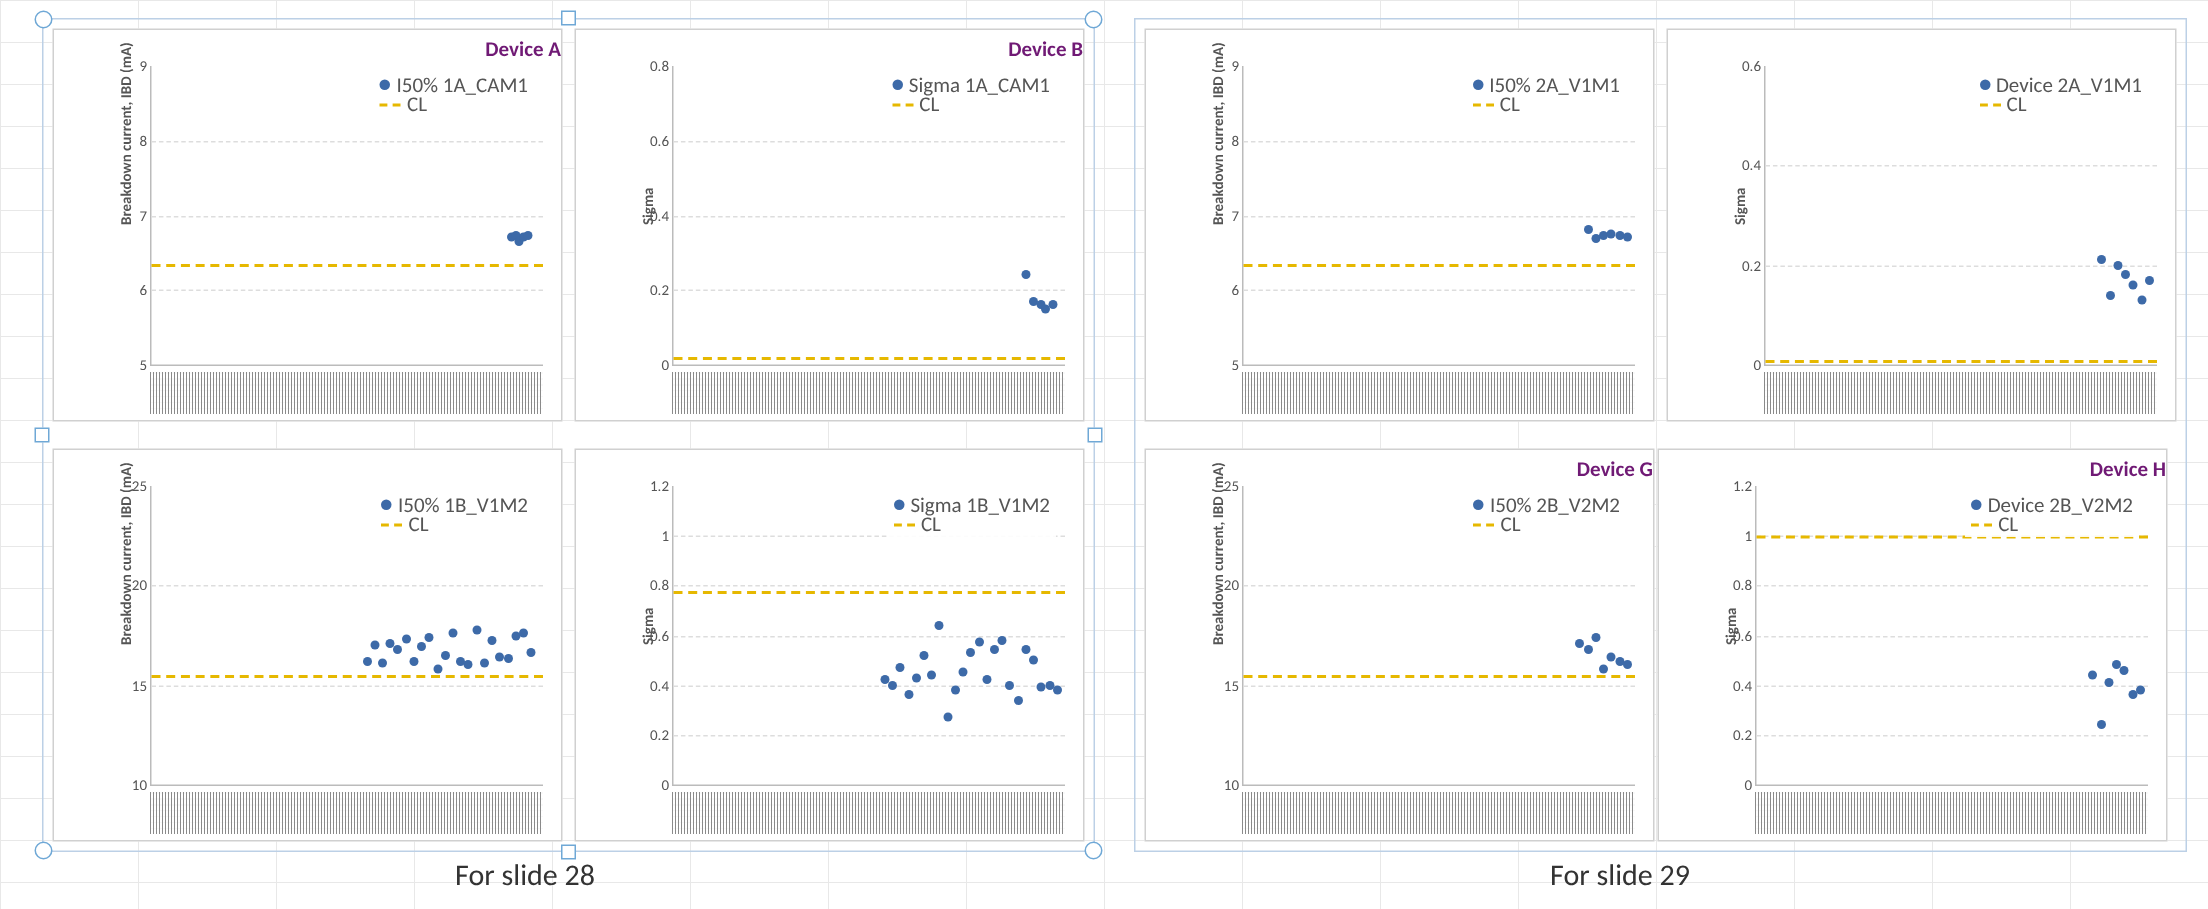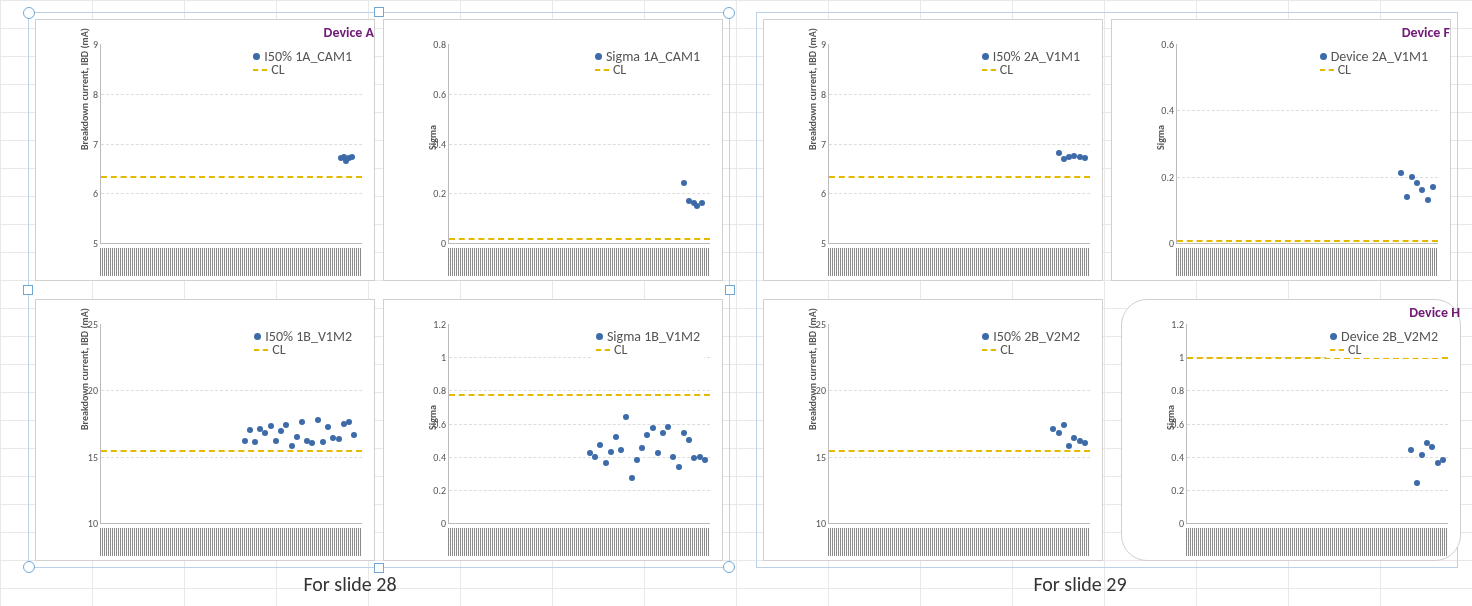--- a/index.html
+++ b/index.html
@@ -184,20 +184,21 @@
           <div class="point" style="left: 94%; top: 58.75%;"></div>
           <div class="point" style="left: 95%; top: 57.5%;"></div>
           <div class="point" style="left: 96%; top: 56.75%;"></div>
         </div>
       </div>
       <div class="xband">
         <div class="noise"></div>
       </div>
     </div>
   <div class="chart" id="chart-B" style="left:354px; top:6px; width:340px; height:262px;">
+      <div class="chart-title">Device B</div>
       <div class="chart-body">
         <div class="ylabel"><span>Sigma</span></div>
         <div class="plot-area">
           <div class="ytick" style="top: 100%;">0</div>
           <div class="grid-line" style="top: 75%;"></div>
           <div class="ytick" style="top: 75%;">0.2</div>
           <div class="grid-line" style="top: 50%;"></div>
           <div class="ytick" style="top: 50%;">0.4</div>
           <div class="grid-line" style="top: 25%;"></div>
           <div class="ytick" style="top: 25%;">0.6</div>
@@ -361,21 +362,20 @@
           <div class="point" style="left: 94%; top: 56.5%;"></div>
           <div class="point" style="left: 96%; top: 56.75%;"></div>
           <div class="point" style="left: 98%; top: 57.25%;"></div>
         </div>
       </div>
       <div class="xband">
         <div class="noise"></div>
       </div>
     </div>
   <div class="chart" id="chart-F" style="left:354px; top:6px; width:340px; height:262px;">
-      <div class="chart-title">Device F</div>
       <div class="chart-body">
         <div class="ylabel"><span>Sigma</span></div>
         <div class="plot-area">
           <div class="ytick" style="top: 100%;">0</div>
           <div class="grid-line" style="top: 66.6667%;"></div>
           <div class="ytick" style="top: 66.6667%;">0.2</div>
           <div class="grid-line" style="top: 33.3333%;"></div>
           <div class="ytick" style="top: 33.3333%;">0.4</div>
           <div class="ytick" style="top: 0%;">0.6</div>
           <div class="cl-line" style="top: 98.3333%;"></div>
@@ -396,20 +396,21 @@
           <div class="point" style="left: 94%; top: 73.3333%;"></div>
           <div class="point" style="left: 96%; top: 78.3333%;"></div>
           <div class="point" style="left: 98%; top: 71.6667%;"></div>
         </div>
       </div>
       <div class="xband">
         <div class="noise"></div>
       </div>
     </div>
   <div class="chart" id="chart-G" style="left:6px; top:286px; width:340px; height:262px;">
+      <div class="chart-title">Device G</div>
       <div class="chart-body">
         <div class="ylabel"><span>Breakdown current, IBD (mA)</span></div>
         <div class="plot-area">
           <div class="ytick" style="top: 100%;">10</div>
           <div class="grid-line" style="top: 66.6667%;"></div>
           <div class="ytick" style="top: 66.6667%;">15</div>
           <div class="grid-line" style="top: 33.3333%;"></div>
           <div class="ytick" style="top: 33.3333%;">20</div>
           <div class="ytick" style="top: 0%;">25</div>
           <div class="cl-line" style="top: 63.3333%;"></div>
@@ -429,21 +430,21 @@
           <div class="point" style="left: 92%; top: 61.3333%;"></div>
           <div class="point" style="left: 94%; top: 57.3333%;"></div>
           <div class="point" style="left: 96%; top: 58.6667%;"></div>
           <div class="point" style="left: 98%; top: 60%;"></div>
         </div>
       </div>
       <div class="xband">
         <div class="noise"></div>
       </div>
     </div>
-  <div class="chart" id="chart-H" style="left:364px; top:286px; width:340px; height:262px;border-radius:26px;">
+  <div class="chart" id="chart-H" style="left:348px; top:286px; width:340px; height:262px;">
       <div class="chart-title">Device H</div>
       <div class="chart-body">
         <div class="ylabel"><span>Sigma</span></div>
         <div class="plot-area">
           <div class="ytick" style="top: 100%;">0</div>
           <div class="grid-line" style="top: 83.3333%;"></div>
           <div class="ytick" style="top: 83.3333%;">0.2</div>
           <div class="grid-line" style="top: 66.6667%;"></div>
           <div class="ytick" style="top: 66.6667%;">0.4</div>
           <div class="grid-line" style="top: 50%;"></div>

